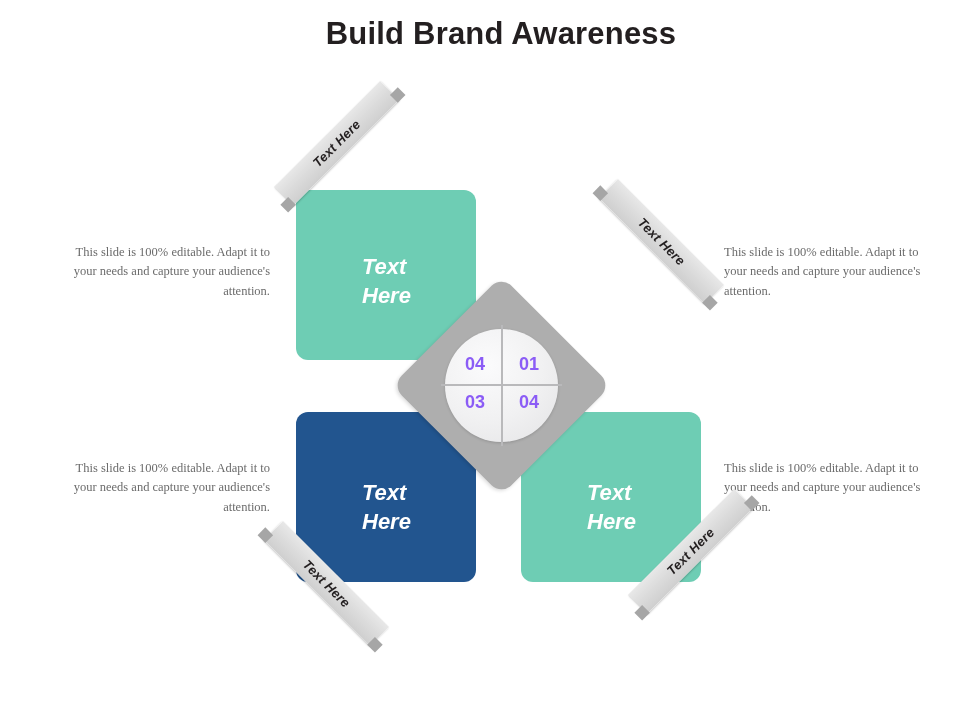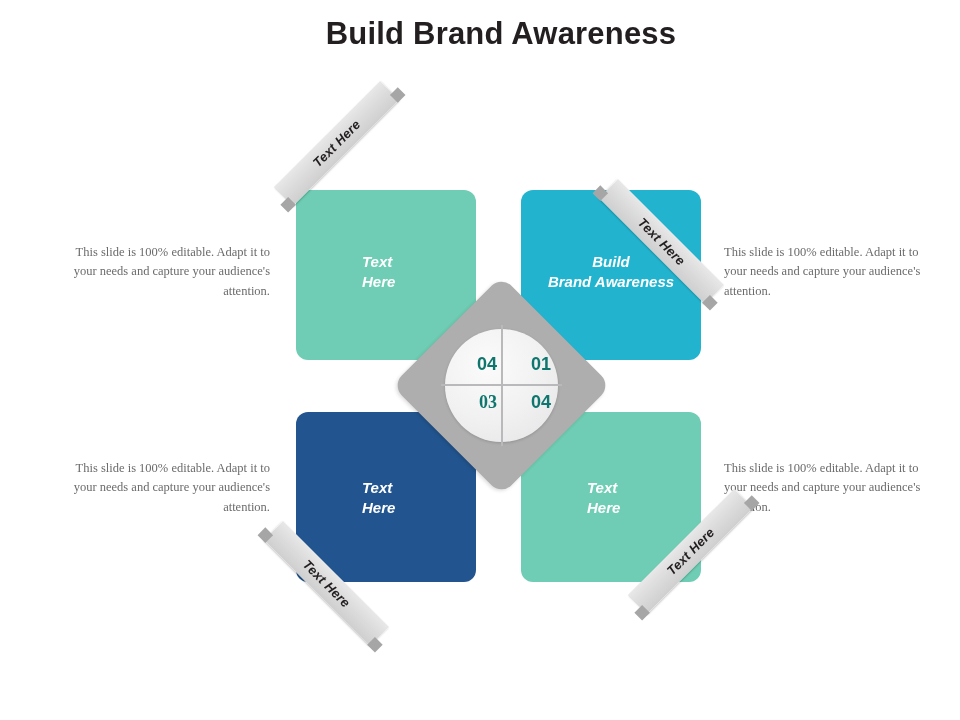--- a/index.html
+++ b/index.html
@@ -59,21 +59,21 @@
     height: 100%;
     border-radius: 12px;
     z-index: 1;
   }
   .card-label {
     position: absolute;
     z-index: 3;
     color: #ffffff;
     font-weight: bold;
     font-style: italic;
-    font-size: 15px;
+    font-size: 22px;
     line-height: 1.33;
     white-space: pre-line;
   }
 
   #card-tl { left: 275px; top: 190px; width: 180px; height: 170px; }
   #card-tr { left: 500px; top: 190px; width: 180px; height: 170px; }
   #card-bl { left: 275px; top: 412px; width: 180px; height: 170px; }
   #card-br { left: 500px; top: 412px; width: 180px; height: 170px; }
 
   #card-tl .card-body { background: #6ecdb4; }
@@ -177,27 +177,27 @@
     z-index: 13;
   }
   .hub-vline { left: 480px; top: 325px; width: 2px; height: 121px; }
   .hub-hline { left: 420px; top: 384px; width: 121px; height: 2px; }
 
   .hub-num {
     position: absolute;
     z-index: 14;
     font-size: 18px;
     font-weight: bold;
-    color: #0f766e;
+    color: #8b5cf6;
     width: 44px;
-    text-align: right;
+    text-align: center;
   }
   #hub-04 { left: 432px; top: 354px; }
   #hub-01 { left: 486px; top: 354px; }
-  #hub-03 { left: 432px; top: 392px; font-family: Liberation Serif, serif; }
+  #hub-03 { left: 432px; top: 392px; }
   #hub-02 { left: 486px; top: 392px; }
 
   
   .desc {
     position: absolute;
     font-size: 12.5px;
     line-height: 1.55;
     color: #6b6b6b;
     width: 205px;
     font-family: Liberation Serif, serif;
@@ -218,25 +218,20 @@
 
     <div class="card" id="card-tl">
       <div class="card-body"></div>
       <div class="card-label">Text
 Here</div>
     </div>
     <div class="ribbon" id="ribbon-tl">
       <span>Text Here</span>
     </div>
 
-    <div class="card" id="card-tr">
-      <div class="card-body"></div>
-      <div class="card-label">Build
-Brand Awareness</div>
-    </div>
     <div class="ribbon" id="ribbon-tr">
       <span>Text Here</span>
     </div>
 
     <div class="card" id="card-bl">
       <div class="card-body"></div>
       <div class="card-label">Text
 Here</div>
     </div>
     <div class="ribbon" id="ribbon-bl">

